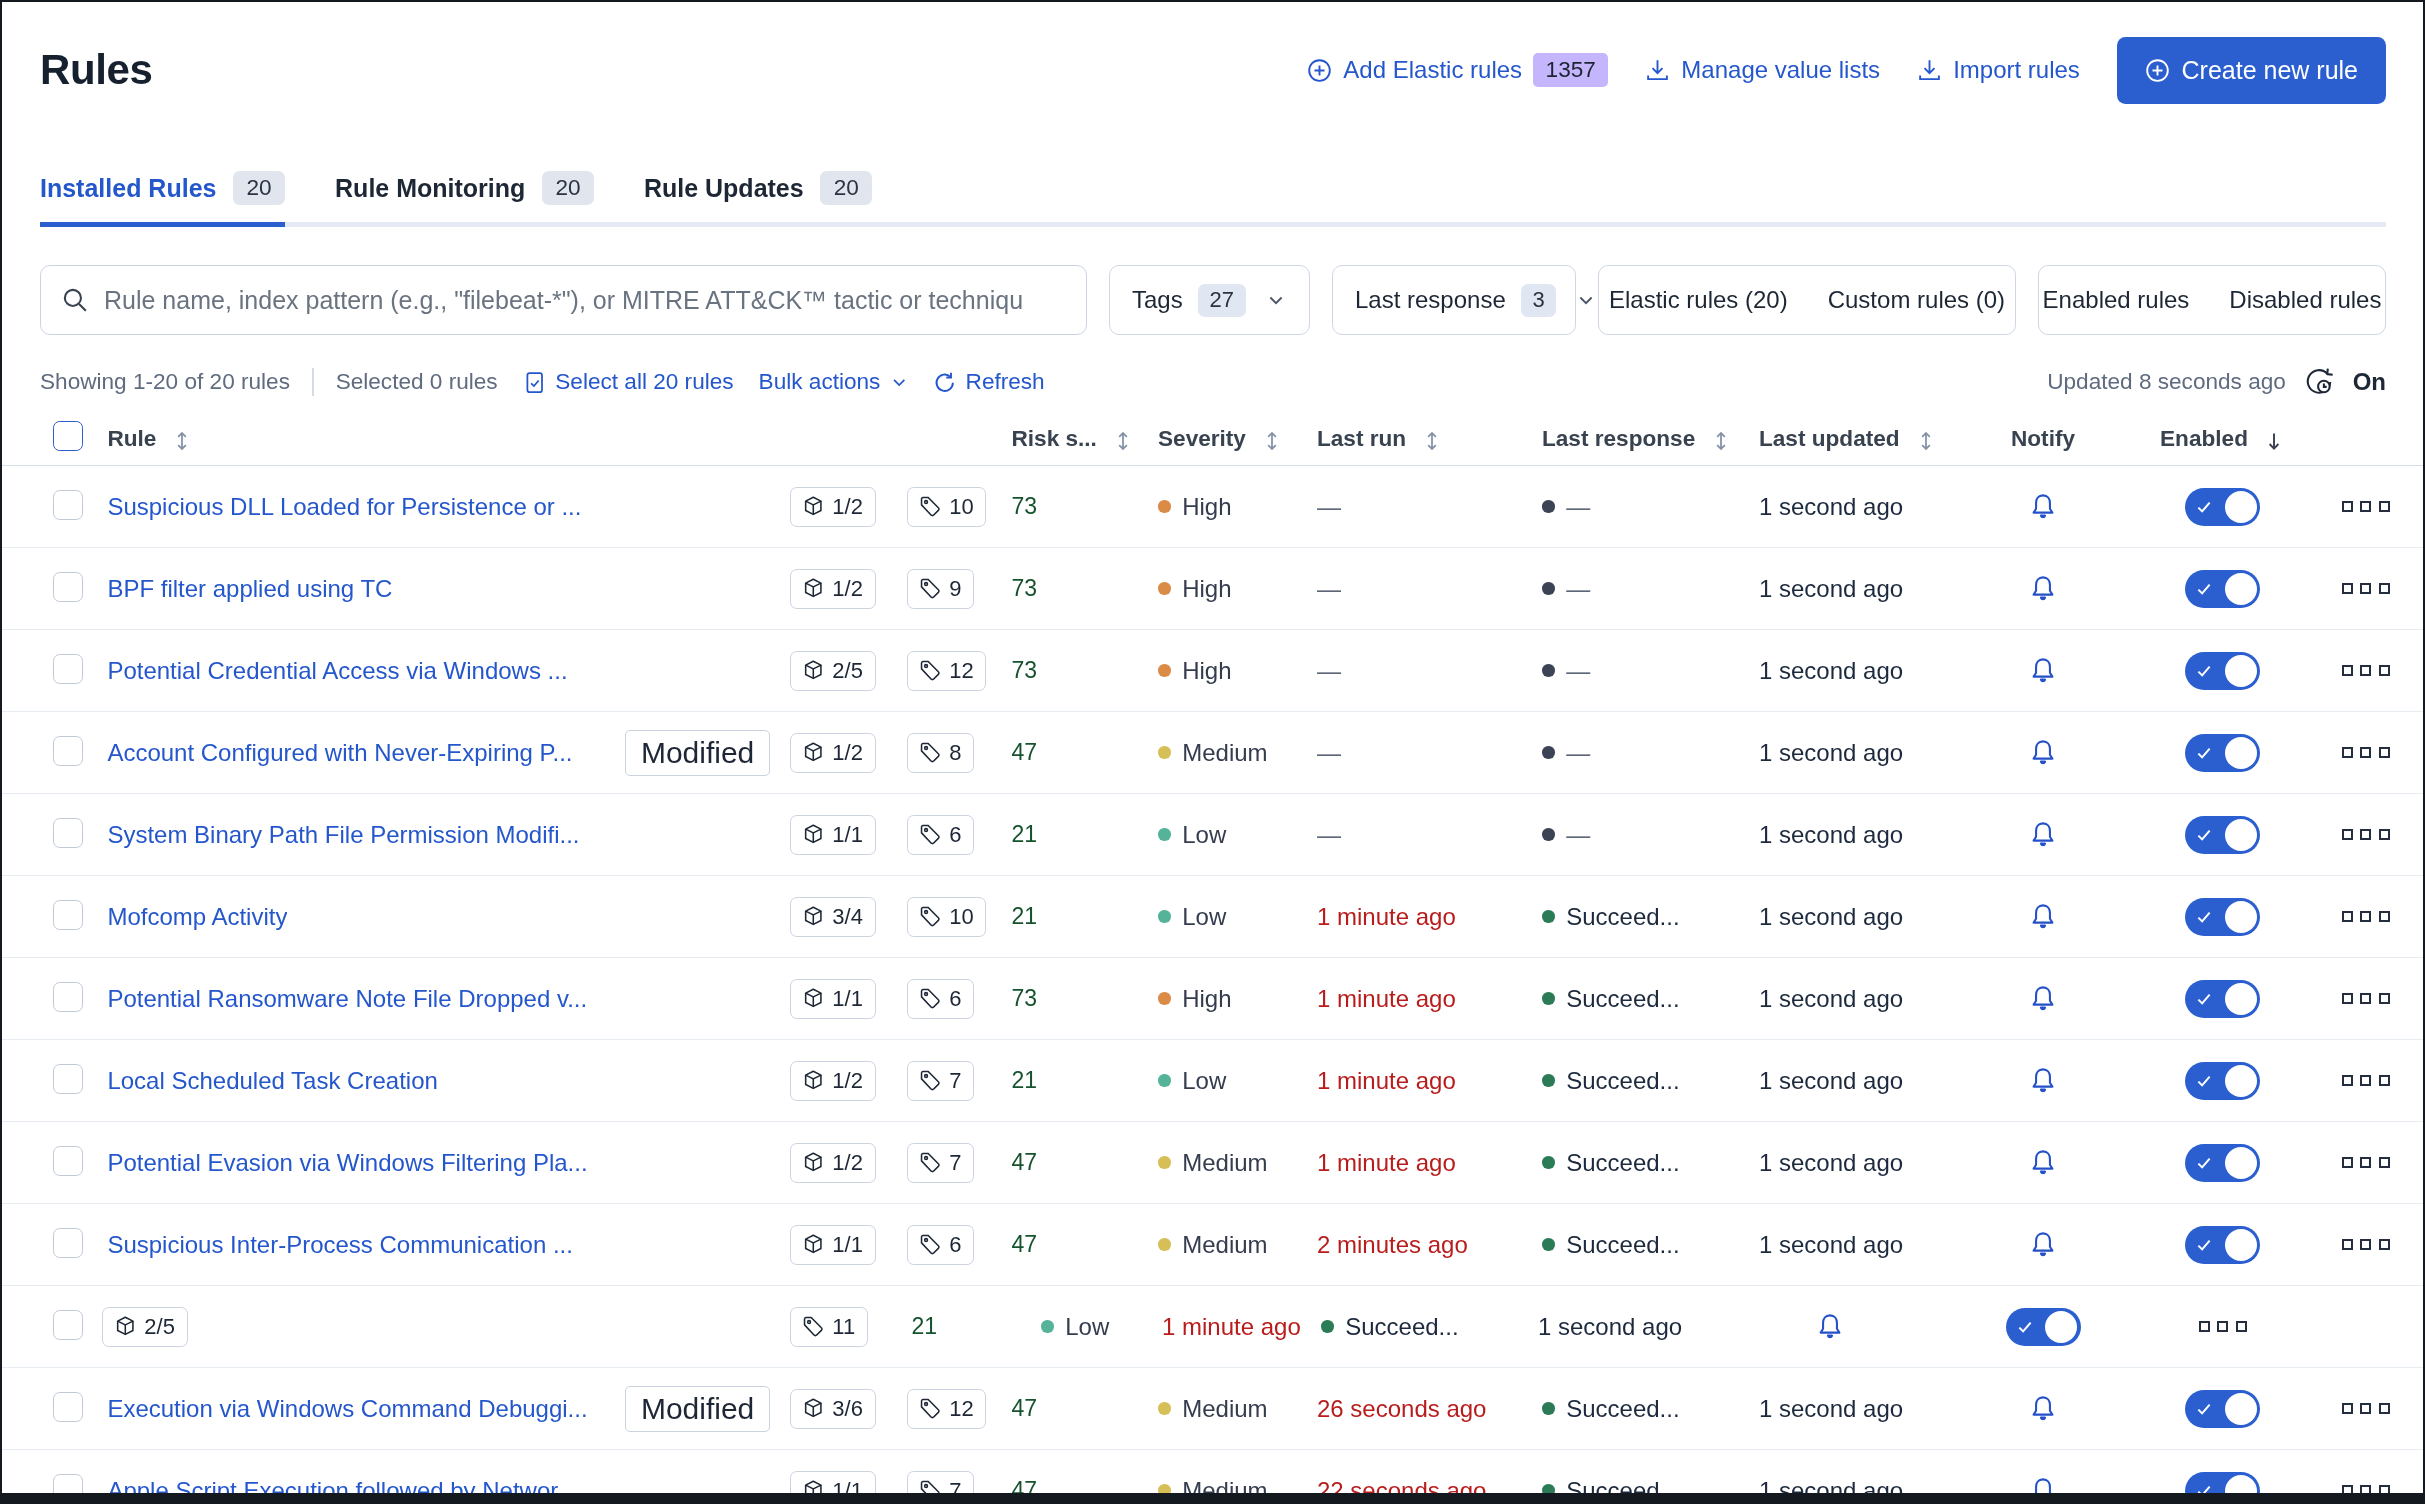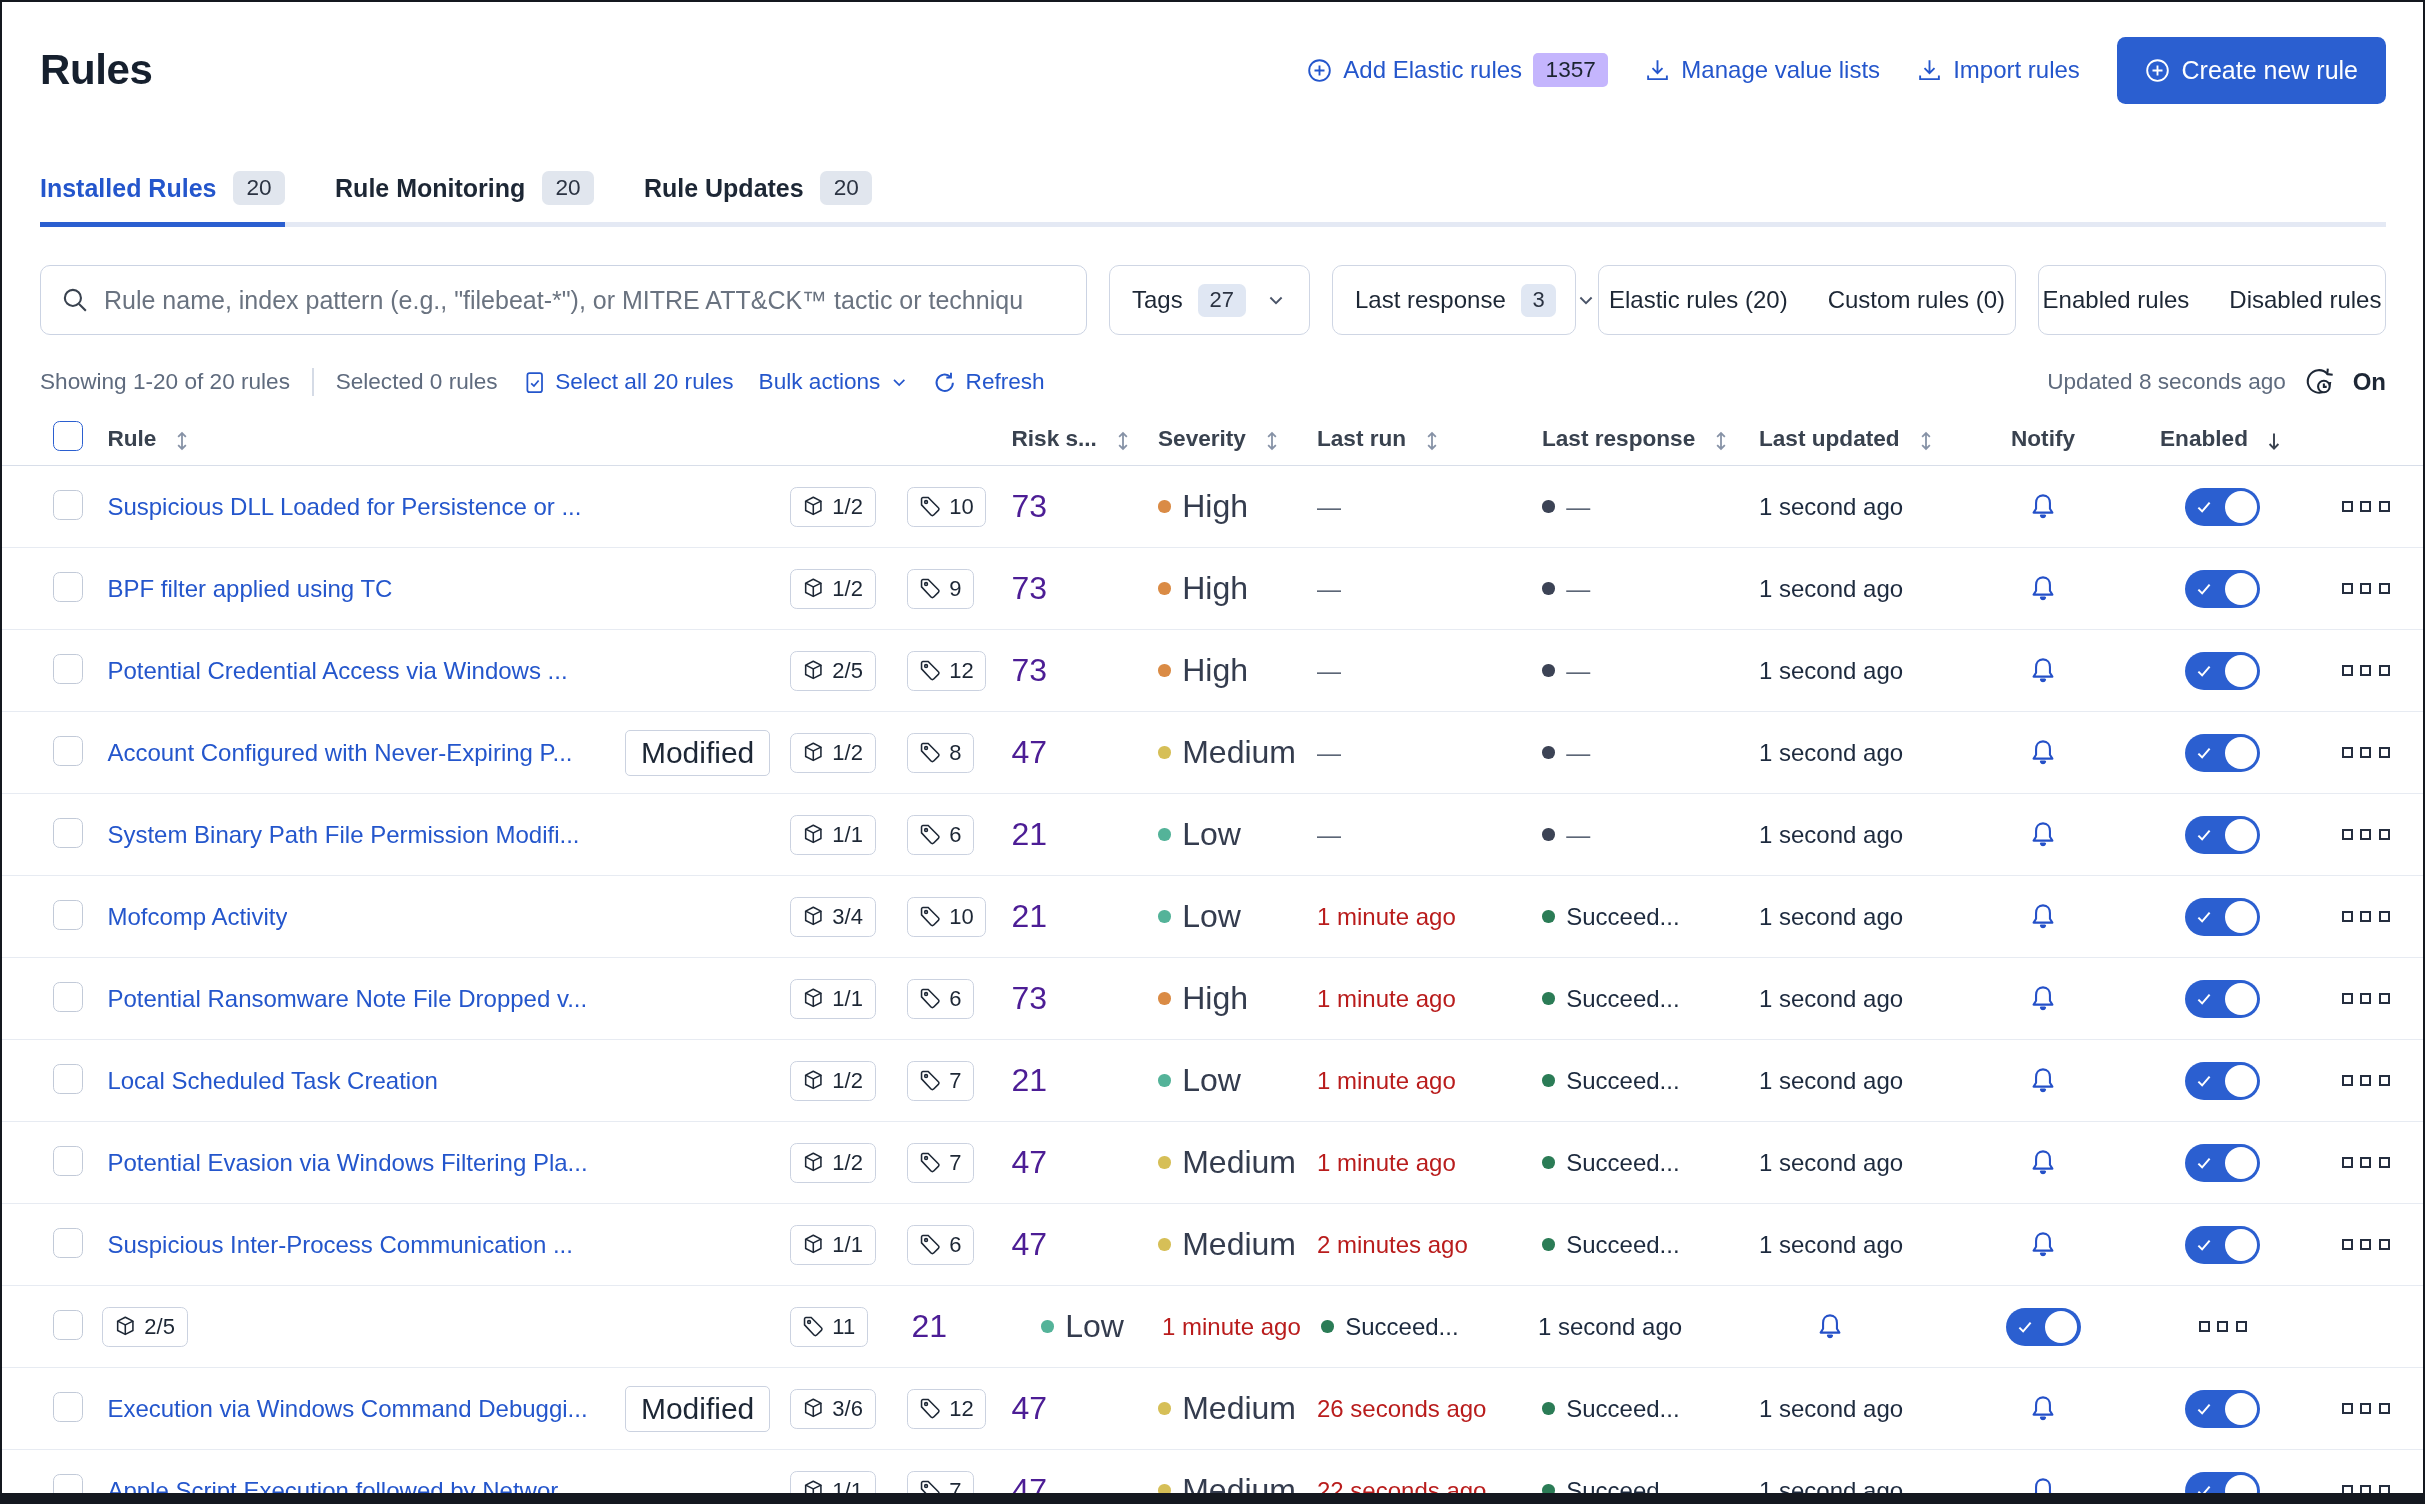--- a/index.html
+++ b/index.html
@@ -62,22 +62,22 @@
   .row { height:82px; border-bottom:1.7px solid #e7ebf2; }
   .checkbox { width:30px; height:30px; border:1.7px solid #c2cad8; border-radius:6.7px; background:#fff; display:inline-block; cursor:pointer; }
   .checkbox.head { border-color:#2b5fd0; margin-left:53px; }
   .row .checkbox { margin-left:53px; }
   .cell-rule { display:flex; align-items:center; padding-left:13.4px; padding-right:11.7px; }
   .rule-link { color:#2456cc; font-size:24px; cursor:pointer; white-space:nowrap; overflow:hidden; }
   .mod-badge { margin-left:auto; border:1.7px solid #cbd2e0; border-radius:5px; padding:5px 15px; font-size:30px;
     color:#1d2735; background:#fff; white-space:nowrap; }
   .mini-badge { display:inline-flex; align-items:center; gap:7.5px; border:1.7px solid #cbd2e0; border-radius:6.7px;
     height:40px; padding:0 11.7px; font-size:22px; color:#1d2735; background:#fff; cursor:pointer; margin-left:7.5px; white-space:nowrap; }
-  .cell-risk { padding-left:12.5px; font-size:32px; color:#4c1d95; }
-  .cell-sev { display:flex; align-items:center; gap:11.7px; padding-left:42px; font-size:32px; color:#343c4e; }
+  .cell-risk { padding-left:12.5px; font-size:23px; color:#14532d; }
+  .cell-sev { display:flex; align-items:center; gap:11.7px; padding-left:42px; font-size:24px; color:#343c4e; }
   .dot { width:12.5px; height:12.5px; border-radius:50%; flex:0 0 auto; }
   .cell-run { padding-left:46px; font-size:24px; color:#b91c1c; white-space:nowrap; }
   .cell-resp { display:flex; align-items:center; gap:11.7px; padding-left:50px; font-size:24px; color:#1d2a3e; white-space:nowrap; }
   .cell-upd { padding-left:46px; font-size:24px; color:#1d2a3e; white-space:nowrap; }
   .muted { color:#5c6676; }
   .cell-center { display:flex; justify-content:center; align-items:center; }
   .toggle { position:relative; width:75px; height:38px; border-radius:19px; background:#2b5fd0; display:inline-flex;
     align-items:center; cursor:pointer; }
   .toggle .knob { position:absolute; right:3.3px; width:32px; height:32px; border-radius:50%; background:#fff; }
   .toggle svg { margin-left:9.2px; }

